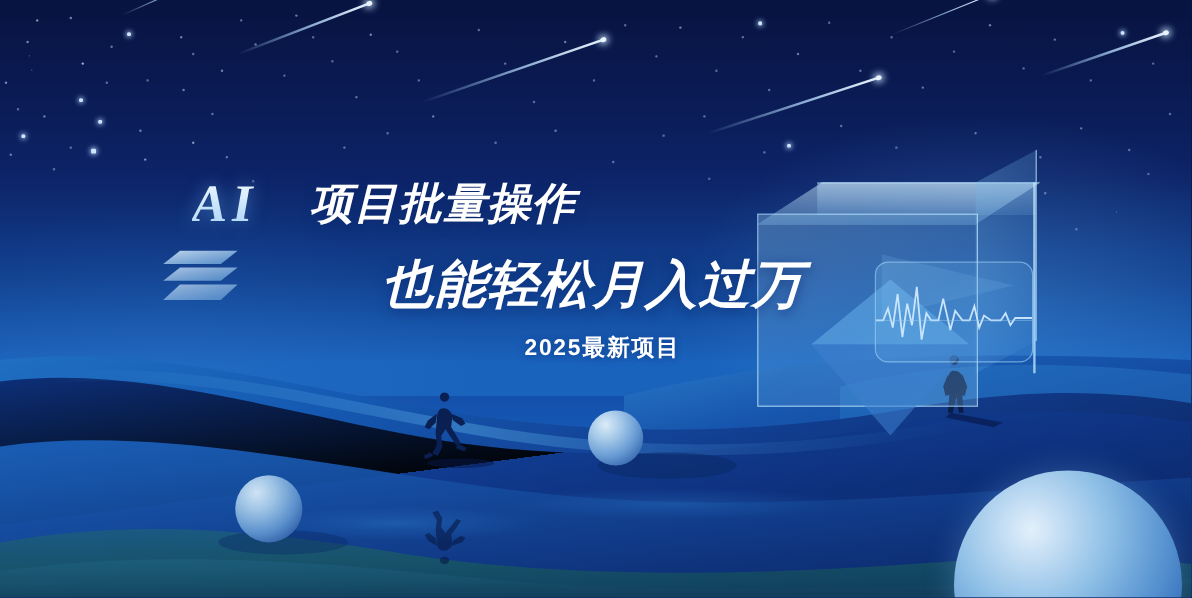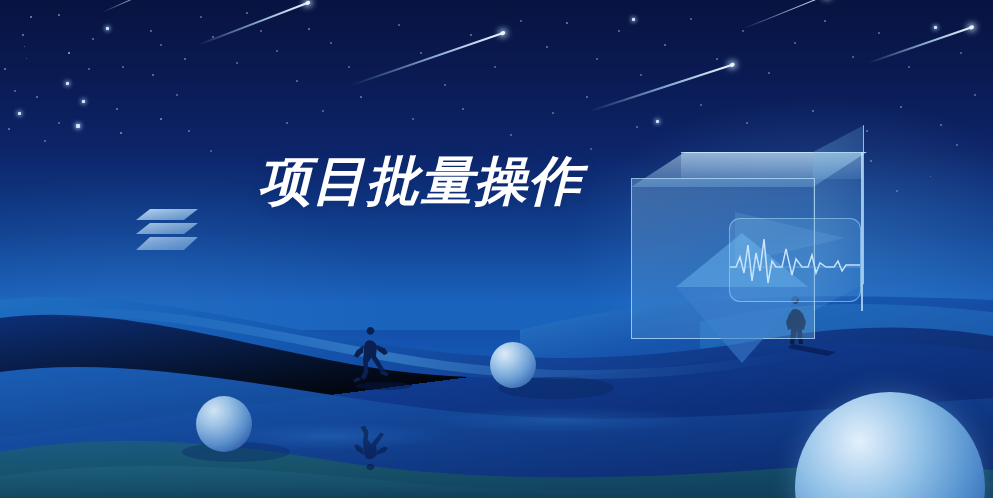--- a/index.html
+++ b/index.html
@@ -70,21 +70,21 @@
     box-shadow:0 0 26px rgba(120,180,235,.30);}
   .sph-mid{left:490px;top:342px;width:46px;height:46px;
     background:radial-gradient(circle at 32% 26%,#dcebf8 0%,#a8cbe9 26%,#6d9fd6 55%,#2c5ea8 88%);}
   .sph-sm{left:196px;top:396px;width:56px;height:56px;
     background:radial-gradient(circle at 32% 26%,#cfe3f5 0%,#9cc2e4 28%,#5b90cc 60%,#1f4b98 92%);}
   .ai{position:absolute;left:160px;top:144px;font-size:44px;font-weight:700;font-style:italic;
      letter-spacing:4px;font-family:"Liberation Serif","DejaVu Serif",serif;
      background:linear-gradient(180deg,#ffffff 0%,#ecf7ff 40%,#a7d3f5 100%);
      -webkit-background-clip:text;background-clip:text;color:transparent;
      text-shadow:0 0 14px rgba(120,190,250,.5);}
-  .line1{position:absolute;left:258px;top:146px;font-size:53px;font-weight:700;font-style:italic;
+  .line1{position:absolute;left:258px;top:146px;font-size:36px;font-weight:700;font-style:italic;
      letter-spacing:1px;color:#ffffff;text-shadow:0 2px 10px rgba(10,40,110,.65);}
   .line2a{position:absolute;left:204px;top:206px;font-size:46px;font-weight:700;font-style:italic;
      letter-spacing:1px;color:#ffffff;text-shadow:0 2px 10px rgba(10,40,110,.65);}
   .line2b{position:absolute;left:318px;top:209px;font-size:43px;font-weight:700;font-style:italic;
      letter-spacing:1px;color:#ffffff;text-shadow:0 2px 10px rgba(10,40,110,.65);}
   .sub{position:absolute;left:437px;top:277px;font-size:19px;font-weight:700;color:#ffffff;
      letter-spacing:1.5px;text-shadow:0 1px 6px rgba(10,40,110,.55);}
 
   
   .layers{position:absolute;left:134px;top:207px;width:66px;height:48px;z-index:41;}
@@ -330,15 +330,18 @@
       <linearGradient id="lyg" x1="0" y1="0" x2="1" y2="1">
         <stop offset="0%" stop-color="#dff0ff" stop-opacity=".95"></stop>
         <stop offset="100%" stop-color="#7db9e8" stop-opacity=".7"></stop>
       </linearGradient>
     </defs>
     <path d="M16,2 L64,2 L50,13 L2,13 Z" fill="url(#lyg)" opacity=".9"></path>
     <path d="M16,16 L64,16 L50,27 L2,27 Z" fill="url(#lyg)" opacity=".8"></path>
     <path d="M16,30 L64,30 L50,43 L2,43 Z" fill="url(#lyg)" opacity=".72"></path>
   </svg>
 
+  <div class="ai">AI</div>
   <div class="line1">项目批量操作</div>
+  <div class="line2b">也能轻松月入过万</div>
+  <div class="sub">2025最新项目</div>
 
 </div>
 
 </body></html>

